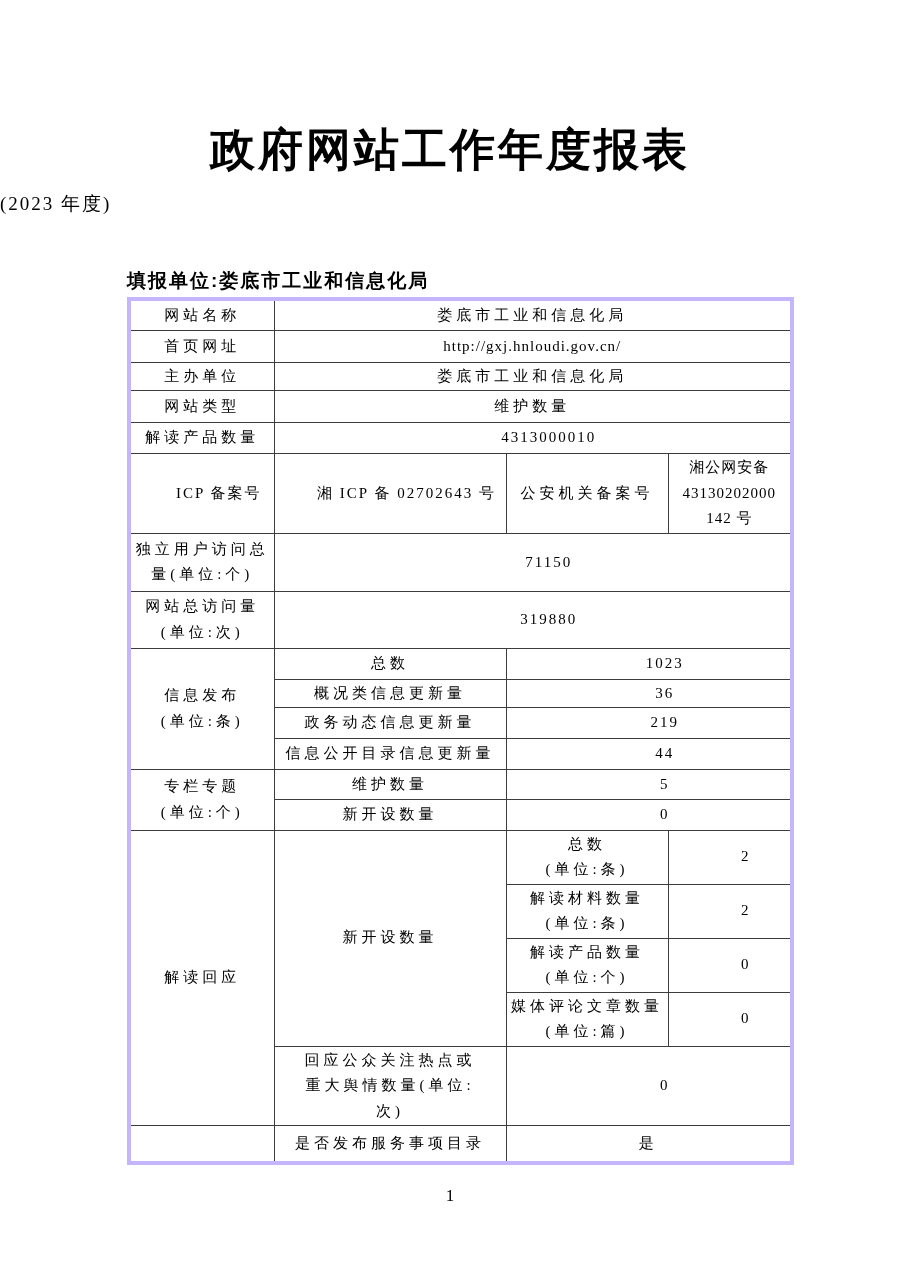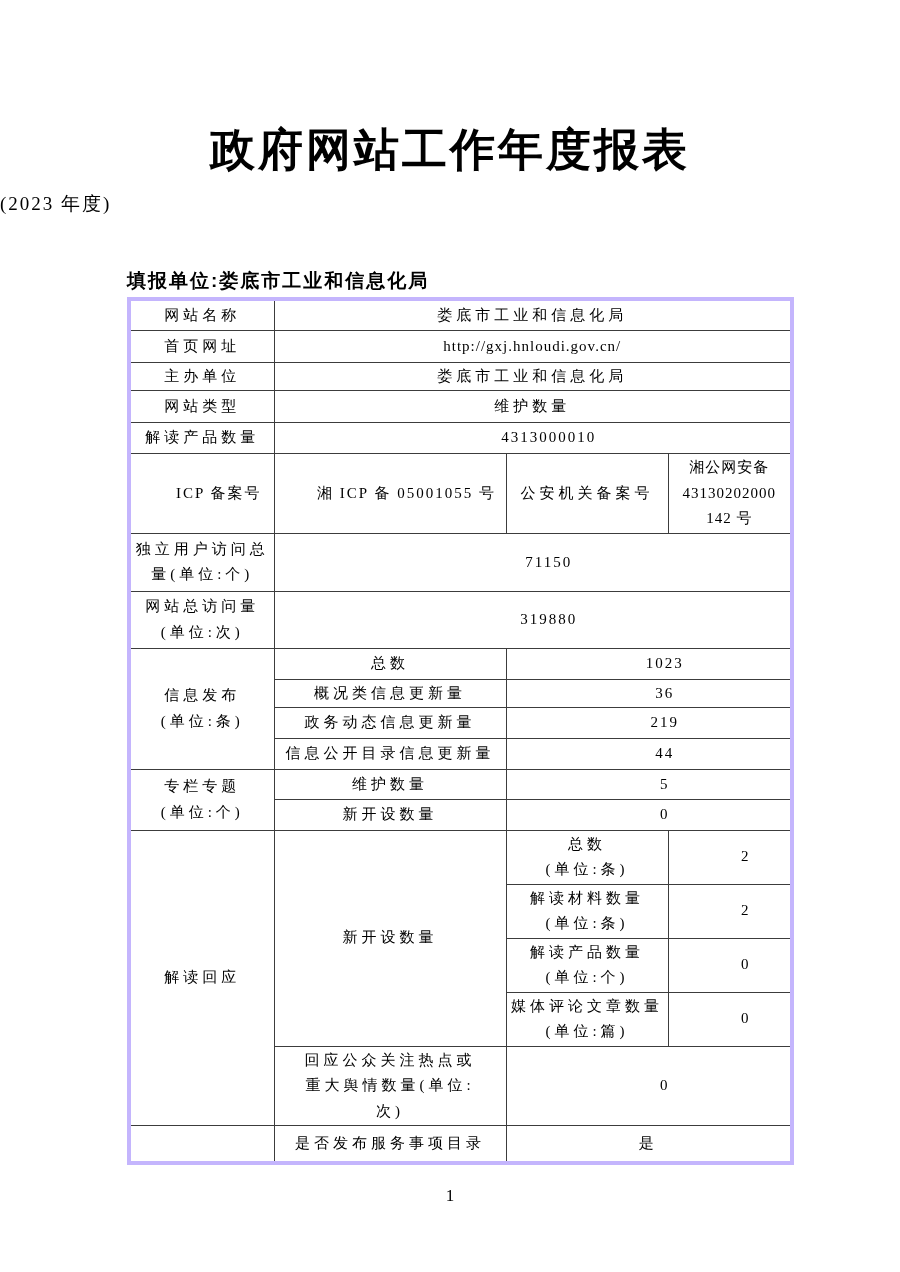--- a/index.html
+++ b/index.html
@@ -113,21 +113,21 @@
       <tr style="height:31.6px">
         <td>网站类型</td>
         <td colspan="3">维护数量</td>
       </tr>
       <tr style="height:31.6px">
         <td>解读产品数量</td>
         <td colspan="3" class="ls-sm">4313000010</td>
       </tr>
       <tr style="height:78px">
         <td class="ls-sm">ICP 备案号</td>
-        <td class="ls-sm">湘 ICP 备 05001055 号</td>
+        <td class="ls-sm">湘 ICP 备 02702643 号</td>
         <td>公安机关备案号</td>
         <td class="ls-xs">湘公网安备
 43130202000
 142 号</td>
       </tr>
       <tr style="height:58px">
         <td>独立用户访问总
 量(单位:个)</td>
         <td colspan="3" class="ls-sm">71150</td>
       </tr>

